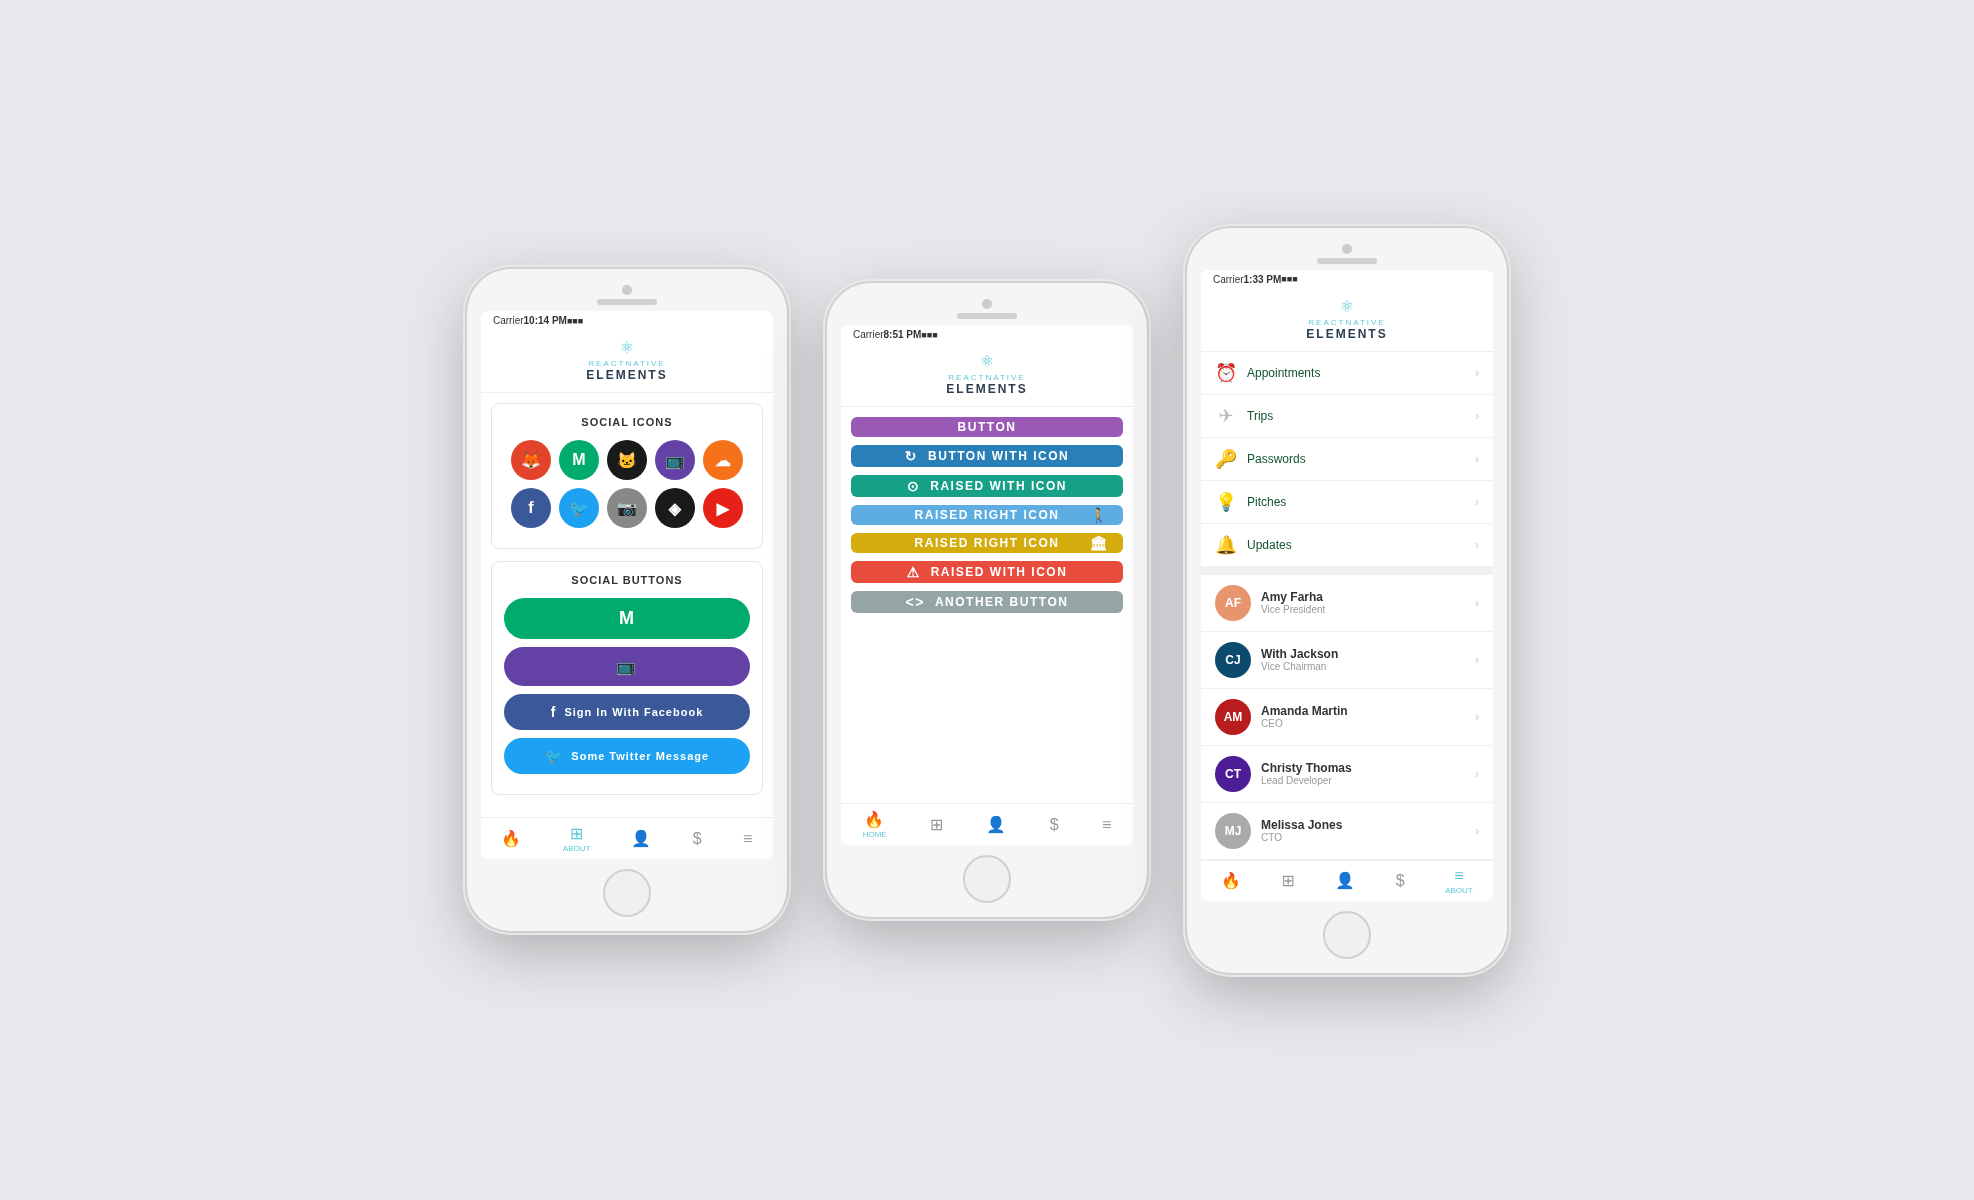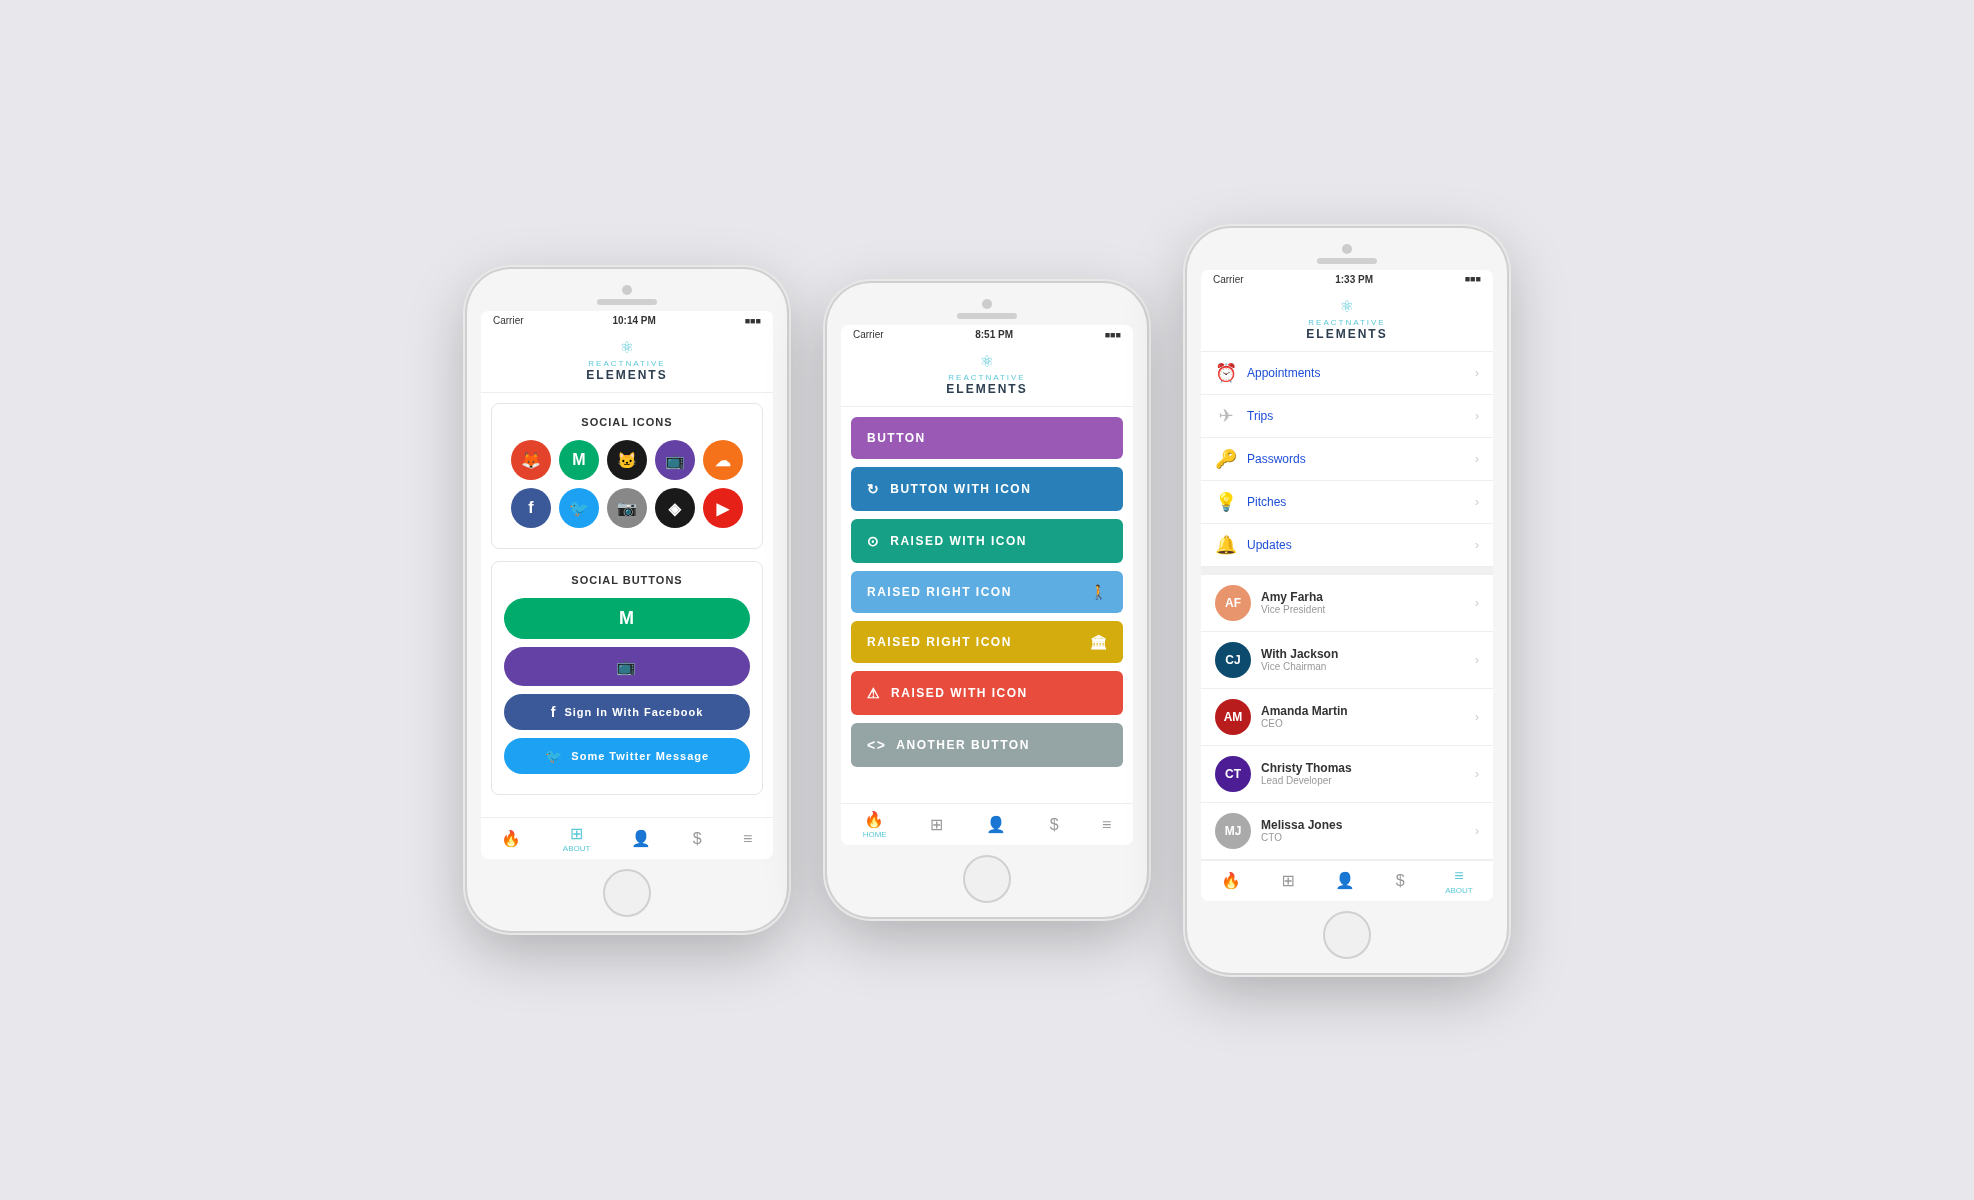--- a/index.html
+++ b/index.html
@@ -64,27 +64,25 @@
     .phone-home-btn {
       width: 48px; height: 48px;
       border-radius: 50%;
       border: 2px solid #d0d0d0;
       background: #f0f0f0;
     }
 
     
     .status-bar {
       display: flex;
-      justify-content: space-between;
       align-items: center;
       padding: 4px 12px;
       font-size: 10px;
       color: #333;
       background: #fff;
-      gap: 31px;
     }
     .status-bar .time { font-weight: 600; }
     .status-icons { display: flex; gap: 3px; align-items: center; font-size: 9px; }
 
     
     .app-header {
       display: flex;
       flex-direction: column;
       align-items: center;
       padding: 8px 0 10px;
@@ -180,23 +178,24 @@
     
     .buttons-content {
       padding: 10px;
       flex: 1;
       display: flex;
       flex-direction: column;
       gap: 8px;
     }
     .app-btn {
       border-radius: 6px;
-      padding: 14px 16px;
-      display: flex;
-      align-items: center;
+      padding: 3px 16px;
+      display: flex;
+      align-items: center;
+      justify-content: center;
       color: #fff;
       font-size: 12px;
       font-weight: 700;
       letter-spacing: 1.5px;
       gap: 10px;
       position: relative;
     }
     .app-btn .btn-icon-right {
       position: absolute;
       right: 14px;
@@ -230,21 +229,21 @@
       gap: 10px;
     }
     .list-item-icon {
       font-size: 18px;
       color: #bbb;
       width: 22px;
       text-align: center;
     }
     .list-item-label {
       font-size: 12px;
-      color: #1d4ed8;
+      color: #14532d;
     }
     .list-chevron {
       color: #ccc;
       font-size: 12px;
     }
     .list-divider {
       height: 8px;
       background: #f0f0f0;
     }
     .contact-avatar {

